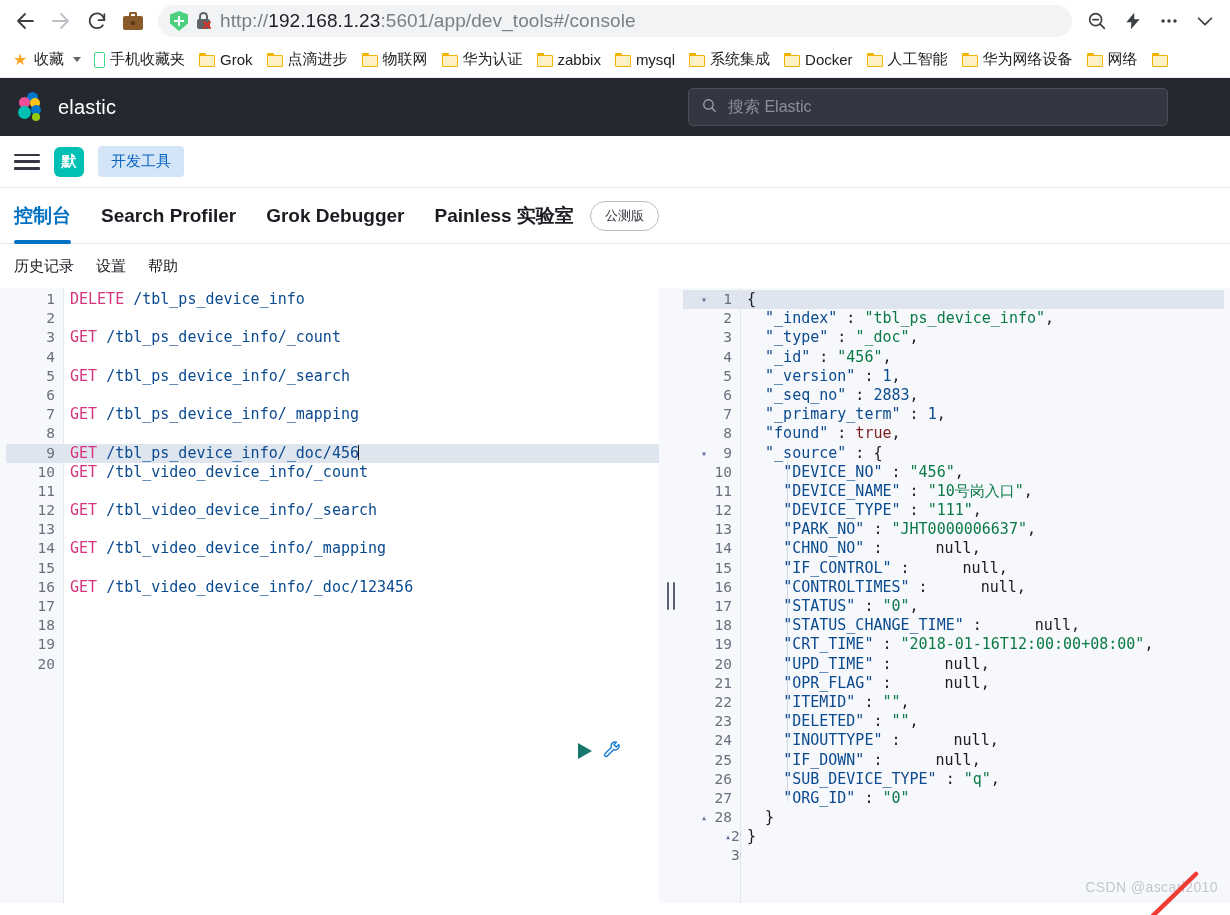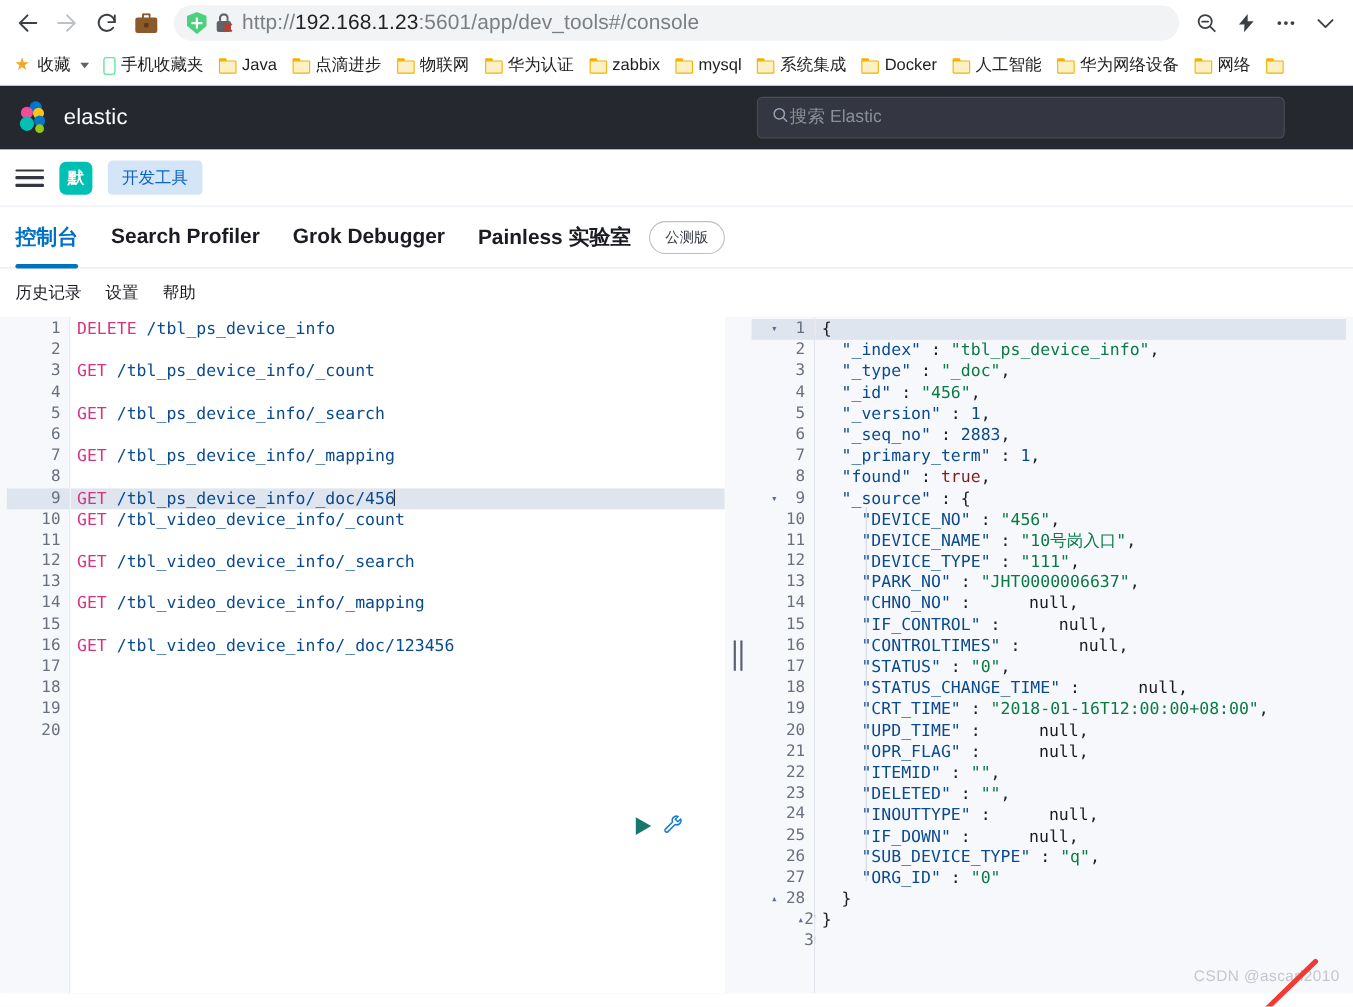--- a/index.html
+++ b/index.html
@@ -126,21 +126,21 @@
   .lm3 { width: 10px; height: 10px; background: #FEC514; left: 14px; top: 6px; }
   .lm4 { width: 13px; height: 13px; background: #00BFB3; left: 2px; top: 14px; }
   .lm5 { width: 10px; height: 10px; background: #0077CC; left: 15px; top: 13px; }
   .lm6 { width: 8px; height: 8px; background: #93C90E; left: 16px; top: 21px; }
   .logo-text {
     color: #fff; font-size: 20px; font-weight: 400; letter-spacing: 0.2px;
   }
   .kb-search {
     width: 480px; height: 38px; margin-left: auto; margin-right: 46px;
     background: #343741; border: 1px solid #4a4d55; border-radius: 5px;
-    display: flex; align-items: center; padding: 0 12px; 
+    display: flex; align-items: center; padding: 0 12px; gap: 10px;
   }
   .kb-search input {
     background: transparent; border: none; outline: none;
     color: #d4dae5; font-size: 16px; width: 100%;
     font-family: "Liberation Sans", sans-serif;
   }
   .kb-search input::placeholder { color: #8a8f99; }
 
   
   .kb-breadcrumbs {
@@ -370,21 +370,21 @@
     <span class="bm-caret"></span>
     <div class="bm">
       <span class="phone-ic"></span>
       <span>手机收藏夹</span>
     </div>
     <div class="bm">
       <span class="folder-ic">
         <span class="tab"></span>
         <span class="bod"></span>
       </span>
-      <span>Java</span>
+      <span>Grok</span>
     </div>
     <div class="bm">
       <span class="folder-ic">
         <span class="tab"></span>
         <span class="bod"></span>
       </span>
       <span>点滴进步</span>
     </div>
     <div class="bm">
       <span class="folder-ic">

